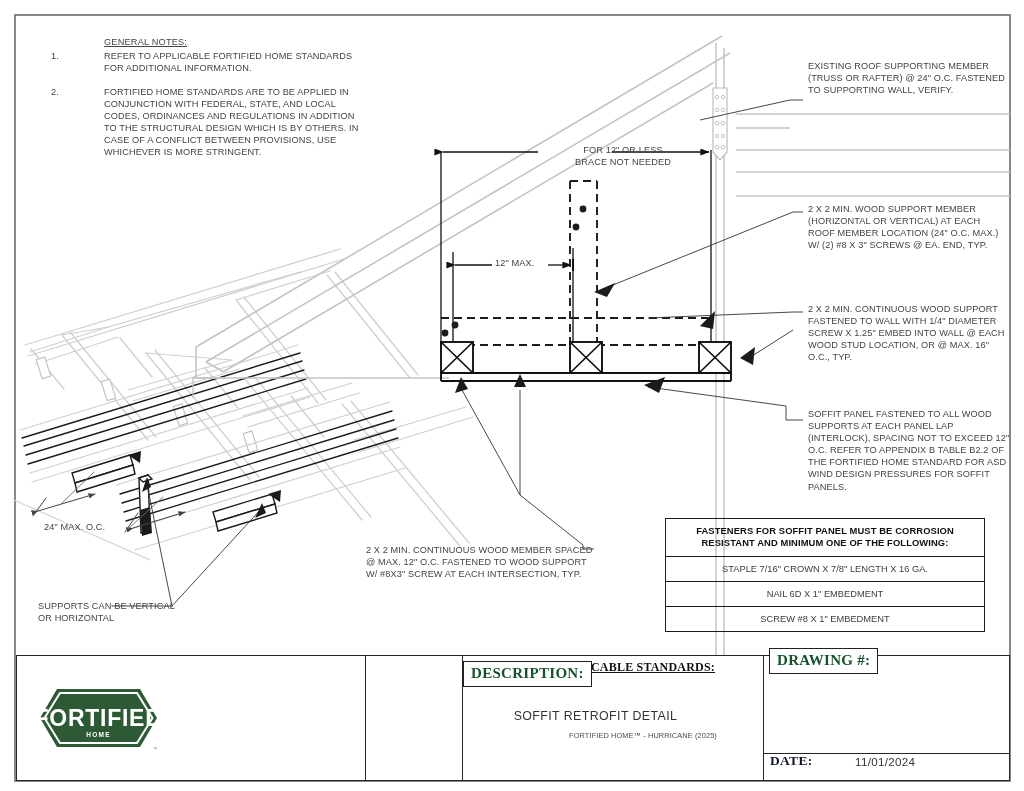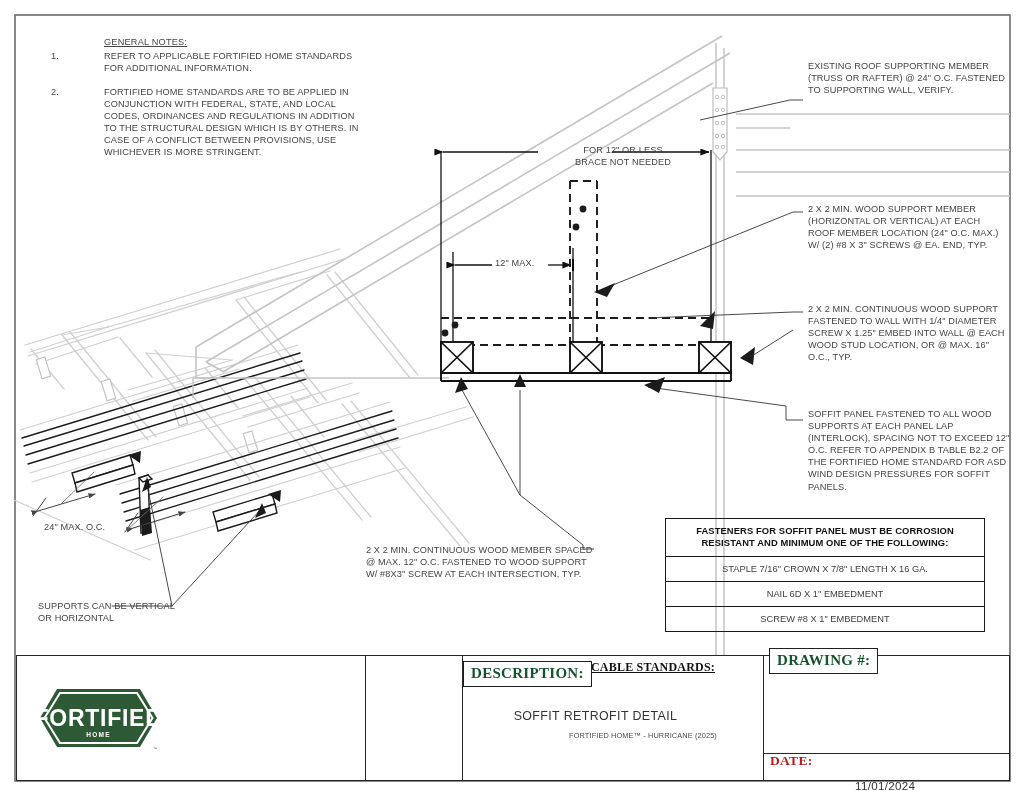--- a/index.html
+++ b/index.html
@@ -52,22 +52,22 @@
       padding:3px 7px 4px 7px;font-size:15px;letter-spacing:.3px;}
 
   #lbl-std{left:554px;top:660px;font-family:"Liberation Serif","DejaVu Serif",serif;font-weight:bold;
       font-size:12px;color:#111;text-decoration:underline;letter-spacing:.2px;position:absolute;}
   #val-std{position:absolute;left:530px;top:710px;width:226px;text-align:center;font-size:7.4px;color:#4a4a4a;letter-spacing:.1px;margin-top:21px;}
   #lbl-desc{left:463px;top:661px;}
   #val-desc{position:absolute;left:462px;top:709px;width:267px;text-align:center;font-size:12.4px;color:#333;letter-spacing:.4px;}
   #lbl-draw{left:769px;top:648px;}
   #val-draw{position:absolute;left:770px;top:703px;width:232px;text-align:center;font-size:12.2px;color:#333;letter-spacing:.4px;}
   #lbl-date{position:absolute;left:770px;top:753px;font-family:"Liberation Serif","DejaVu Serif",serif;
-      font-weight:bold;font-size:13.5px;color:#b91c1c;letter-spacing:.3px;}
-  #val-date{position:absolute;left:855px;top:755px;font-size:11.6px;color:#333;letter-spacing:.3px;margin-top:24px;}
+      font-weight:bold;font-size:13.5px;color:#0f172a;letter-spacing:.3px;}
+  #val-date{position:absolute;left:855px;top:755px;font-size:11.6px;color:#333;letter-spacing:.3px;}
 
   
   #logo{position:absolute;left:37px;top:683px;width:123px;height:70px;}
 </style>
 </head>
 <body>
 
 <div id="sheet">
 
   <div class="svgwrap">

